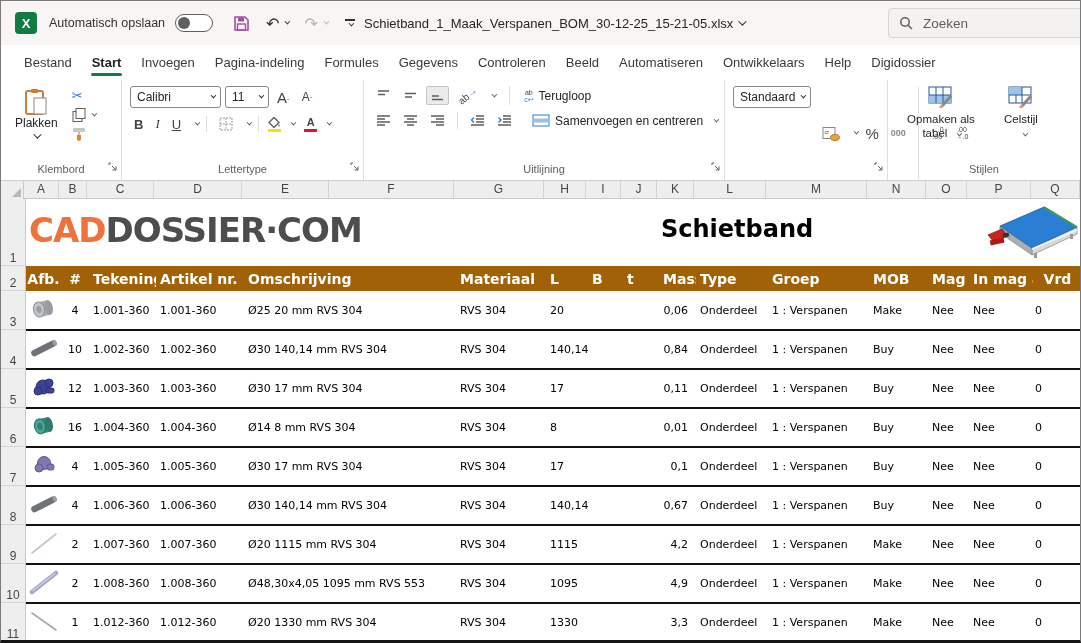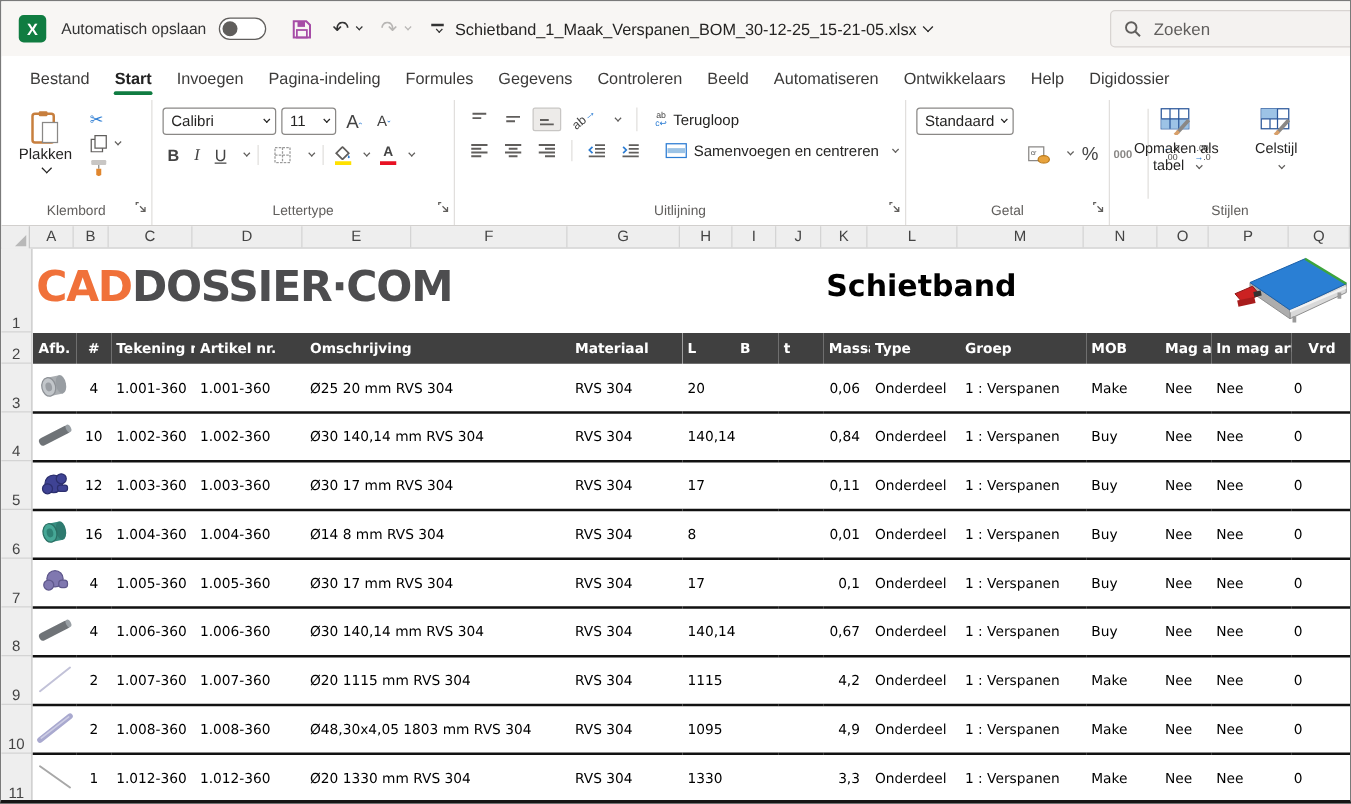--- a/index.html
+++ b/index.html
@@ -62,21 +62,21 @@
   .rowhs { width:25px; background:#eeeeee; border-right:1px solid #c8c8c8; }
   .rowh { font-size:12px; color:#444; text-align:center; border-bottom:1px solid #d4d4d4; display:flex; align-items:flex-end; justify-content:center; cursor:pointer; }
   .cells { position:relative; flex:1; overflow:hidden; }
   
   .logorow { position:relative; height:67px; }
   .logo { position:absolute; left:3px; top:11px; font-size:34px; font-weight:800; letter-spacing:-1px; font-family:"DejaVu Sans",sans-serif; }
   .logo .o { color:#F0713A; } .logo .g { color:#4D4D4F; }
   .sheettitle { position:absolute; left:635px; top:16px; font-size:24px; font-weight:bold; color:#000; font-family:"DejaVu Sans",sans-serif; }
   .prodimg { position:absolute; left:956px; top:4px; }
   table.bom { border-collapse:collapse; table-layout:fixed; width:1056px; font-family:"DejaVu Sans",sans-serif; }
-  table.bom th { background:#404040; color:#fff; font-size:11px; font-weight:bold; height:25px; text-align:left; padding:0 0 0 4px; overflow:hidden; white-space:nowrap; }
+  table.bom th { background:#a16207; color:#fff; font-size:14px; font-weight:bold; height:25px; text-align:left; padding:0 0 0 4px; overflow:hidden; white-space:nowrap; }
   table.bom td { font-size:11px; color:#000; height:39px; border-bottom:2px solid #111; padding:0 0 0 4px; overflow:hidden; white-space:nowrap; background:#fff; }
   table.bom th.r, table.bom td.r { text-align:right; padding-right:8px; }
   table.bom th.c, table.bom td.c { text-align:center; padding-left:0; }
   table.bom td.ic { text-align:center; padding:0; }
 </style>
 </head>
 <body>
 
 <div class="window">
 
@@ -305,21 +305,20 @@
           <span class="fbtn" style="font-size:9px;font-weight:bold;color:#8a8886">000</span>
           <span class="vsep"></span>
           <span class="fbtn">
               <span class="tinytext"><span style="color:#2b7cd3">←</span>.0<br>.00</span>
             </span>
           <span class="fbtn">
               <span class="tinytext">.00<br><span style="color:#2b7cd3">→</span>.0</span>
             </span>
         </div>
       </div>
-      <div class="glabel">Getal</div>
       <span class="launcher"><svg width="10" height="10" viewBox="0 0 10 10">
             <path d="M1 3 V1 H3 M4 4 L8 8 M8 4.5 V8 H4.5" fill="none" stroke="#605e5c"></path>
           </svg></span>
     </div>
 
     <div class="rgroup" style="flex:1; border-right:none">
       <div class="rgc" style="gap:2px; justify-content:flex-start; padding-left:10px;">
         <div class="stylebtn" style="width:86px">
           <svg width="26" height="22" viewBox="0 0 26 22">
               <rect x="1" y="1" width="22" height="16" fill="#fff" stroke="#2b579a"></rect>
@@ -605,21 +604,21 @@
               <td class="" style="padding-left: 2px;">0</td>
             </tr>
             <tr>
               <td class="ic"><svg width="30" height="28" viewBox="0 0 30 28">
                   <line x1="3" y1="24" x2="27" y2="5" stroke="#a9a9cf" stroke-width="4.5" stroke-linecap="round"></line>
                   <line x1="4" y1="22.5" x2="26" y2="5.5" stroke="#cdcde4" stroke-width="1.3" stroke-linecap="round"></line>
                 </svg></td>
               <td class="c">2</td>
               <td class="">1.008-360</td>
               <td class="">1.008-360</td>
-              <td class="">Ø48,30x4,05 1803 mm RVS 304</td>
+              <td class="">Ø48,30x4,05 1095 mm RVS 553</td>
               <td class="">RVS 304</td>
               <td class="">1095</td>
               <td class=""></td>
               <td class=""></td>
               <td class="r">4,9</td>
               <td class="">Onderdeel</td>
               <td class="">1 : Verspanen</td>
               <td class="">Make</td>
               <td class="">Nee</td>
               <td class="">Nee</td>

